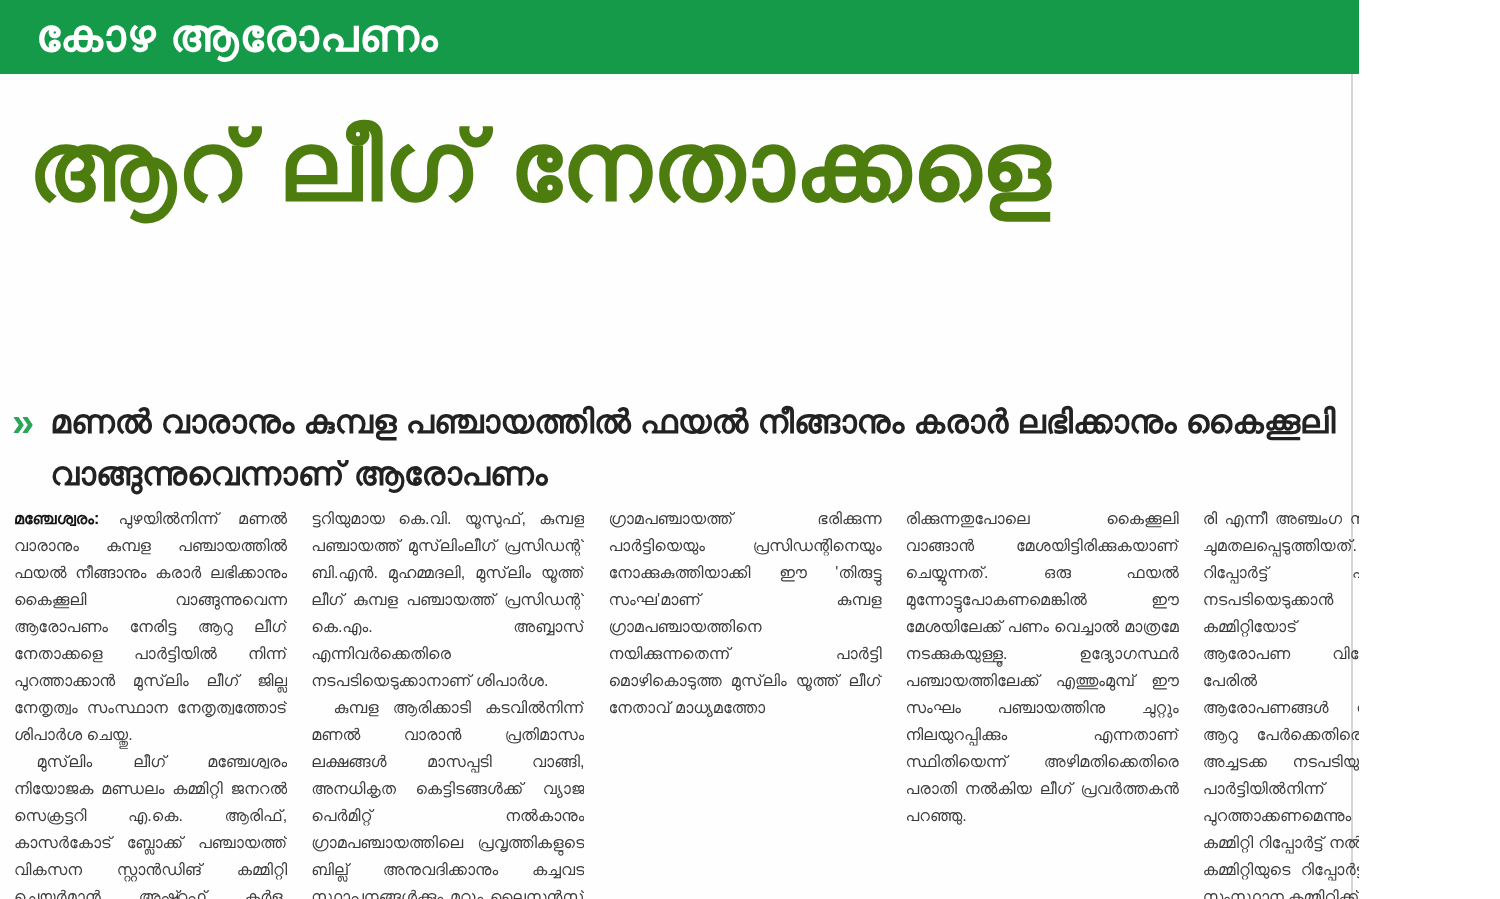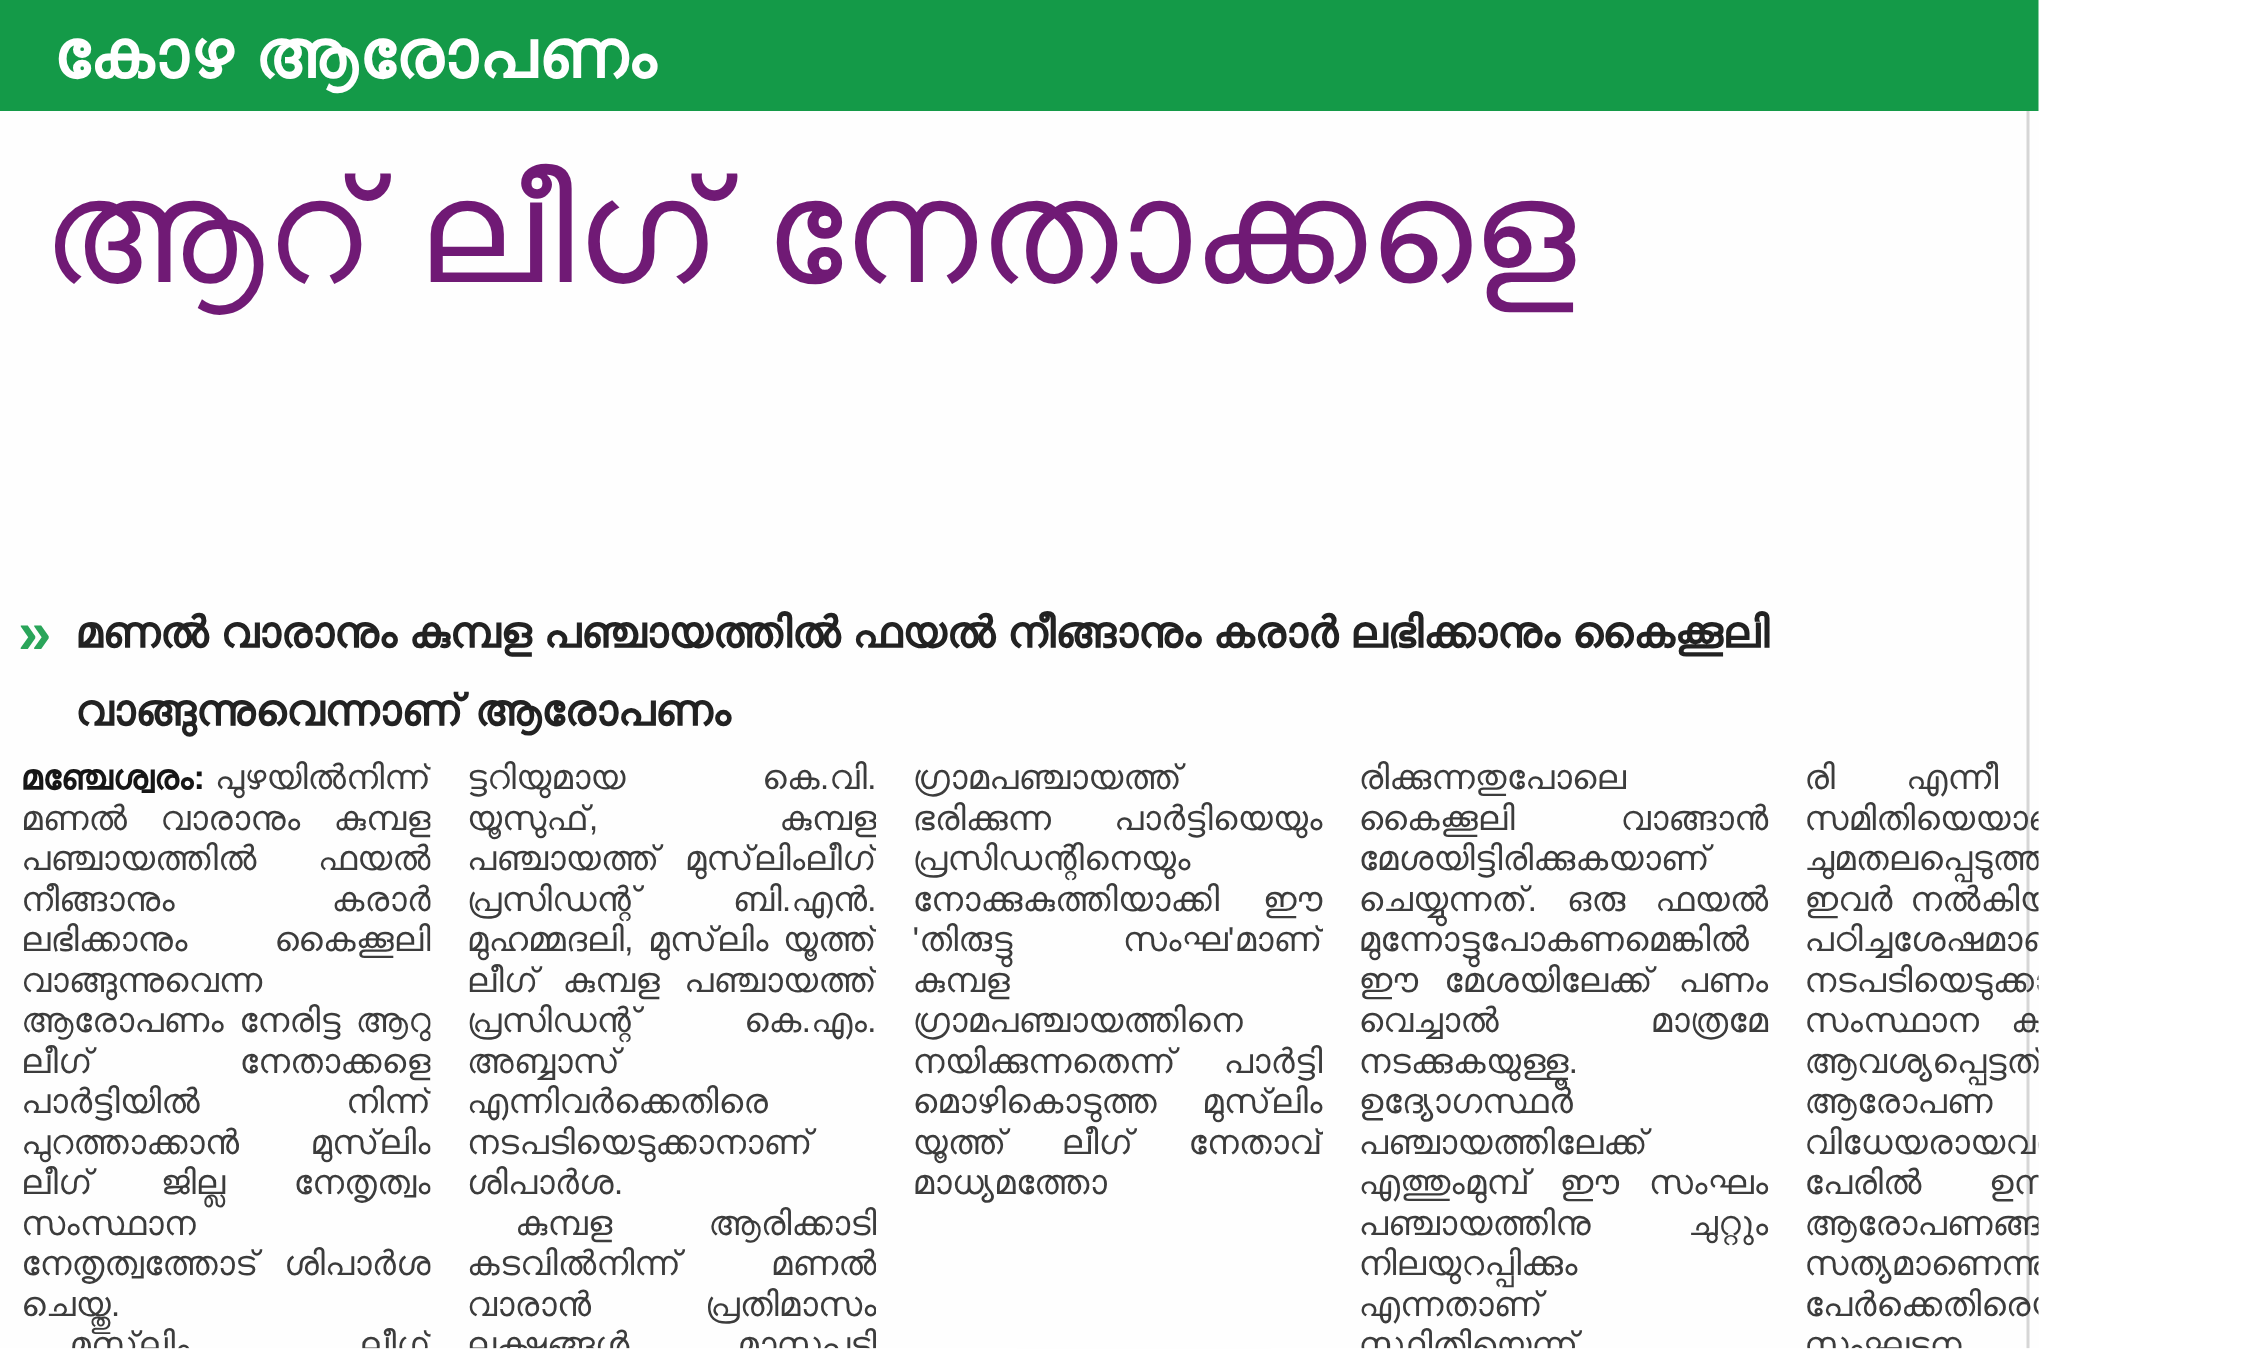--- a/index.html
+++ b/index.html
@@ -32,24 +32,24 @@
     font-weight: bold;
     font-size: 45px;
     line-height: 72px;
     padding-left: 36px;
     letter-spacing: 1px;
   }
 
   
   .headline {
     position: absolute;
-    top: 84px; left: 28px;
+    top: 96px; left: 28px;
     width: 1420px;
-    color: #701a75;
-    font-weight: normal;
+    color: #4d7c0f;
+    font-weight: bold;
     font-size: 97px;
     line-height: 142px;
     letter-spacing: 1px;
   }
 
   
   .subhead {
     position: absolute;
     top: 396px; left: 12px;
     width: 1400px;
@@ -60,38 +60,38 @@
     color: #2aa55a;
     font-size: 40px;
     font-weight: bold;
     line-height: 52px;
     margin-right: 16px;
     flex: 0 0 auto;
   }
   .subhead .subhead-text {
     color: #222222;
     font-weight: bold;
-    font-size: 29px;
+    font-size: 33px;
     line-height: 52px;
     width: 1330px;
   }
 
   
   .columns {
     position: absolute;
     top: 505px; left: 14px;
     width: 1462px; height: 394px;
     display: flex;
     gap: 24px;
     overflow: hidden;
   }
   .col {
     flex: 1 1 0;
     color: #3c3c3c;
-    font-size: 23px;
+    font-size: 16px;
     line-height: 27px;
     text-align: justify;
     overflow: hidden;
   }
   .col p { margin: 0; }
   .col p + p { text-indent: 1.4em; }
   .dateline {
     font-weight: bold;
     color: #161616;
   }

